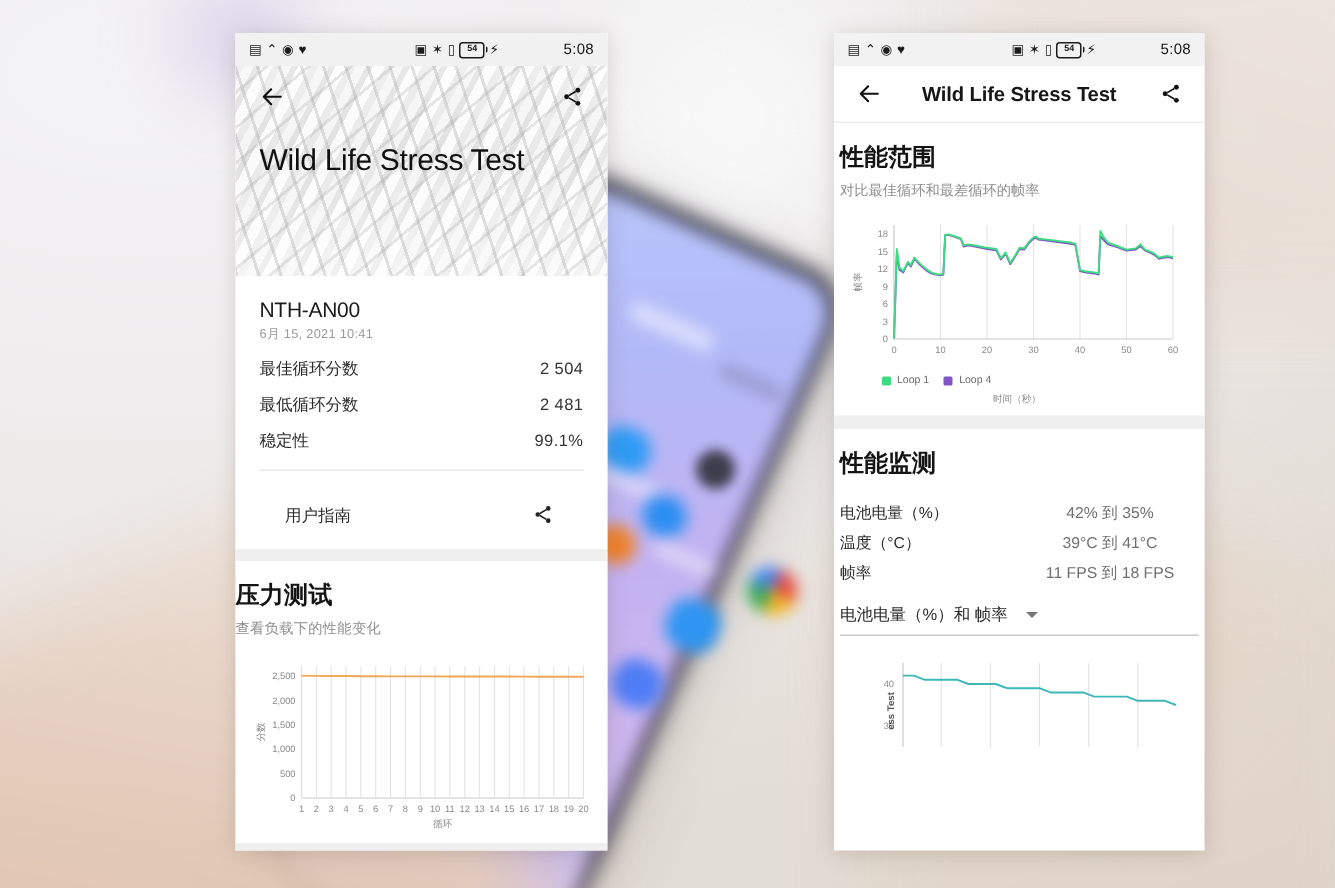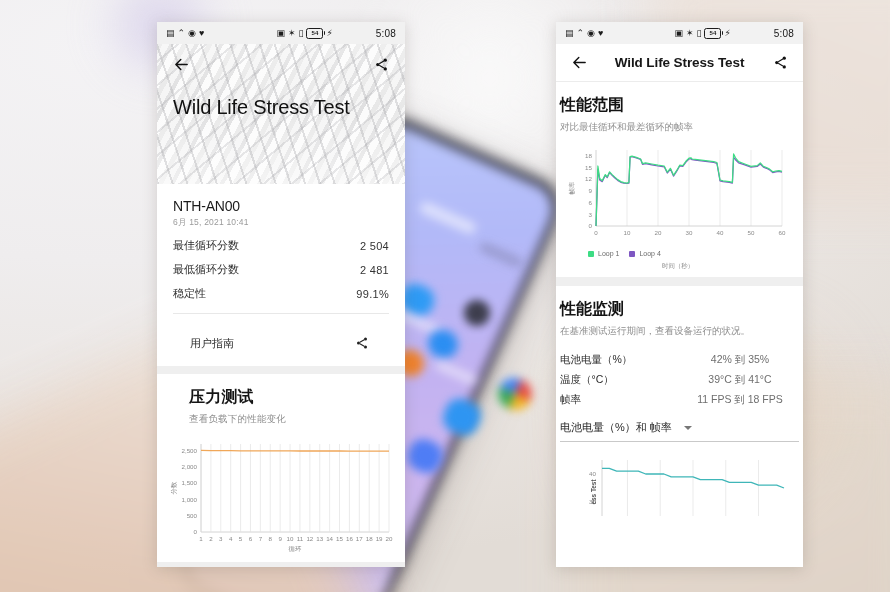--- a/index.html
+++ b/index.html
@@ -139,21 +139,21 @@
     display:flex;justify-content:space-between;align-items:center;
     padding:9px 0 0;font-size:11px;color:#2b2b2b;
   }
   .row .val{color:#343434;letter-spacing:.3px;}
   .divider{height:1px;background:#e8e8e8;margin:12px 0 0;}
   .guide-row{
     display:flex;justify-content:space-between;align-items:center;
     padding:11px 33px 13px;font-size:11px;color:#2b2b2b;
   }
   .sep{height:8px;background:#efefef;}
-  .sect{padding:13px 32px 4px;background:#fff;}
+  .sect{padding:13px 0 4px;background:#fff;}
   .sect h2{margin:0;font-size:16px;font-weight:600;color:#141414;letter-spacing:.2px;}
   .sect .sub{margin-top:5px;font-size:9.5px;color:#8e8e8e;letter-spacing:.2px;}
 
   
   .chartbox{background:#fff;padding:6px 10px 4px;}
   svg{display:block;}
   .axis-txt{font-size:6.2px;fill:#8a8a8a;font-family:"Liberation Sans",sans-serif;}
   .axis-lbl{font-size:6.4px;fill:#8a8a8a;font-family:"Liberation Sans",sans-serif;}
   .grid{stroke:#e2e2e2;stroke-width:.7;}
   .axl{stroke:#c9c9c9;stroke-width:.8;}
@@ -424,21 +424,20 @@
     </div>
     <svg width="225" height="16" viewBox="0 0 225 16">
       <text class="axis-lbl" x="112" y="11" text-anchor="middle" id="rx-lbl">时间（秒）</text>
     </svg>
   </div>
 
   <div class="gap"></div>
 
   <div class="rsect">
     <h2>性能监测</h2>
-    <div class="sub">在基准测试运行期间，查看设备运行的状况。</div>
 
     <div style="height:9px"></div>
     <div class="mrow">
       <span class="k">电池电量（%）</span>
       <span class="v">42% 到 35%</span>
     </div>
     <div class="mrow">
       <span class="k">温度（°C）</span>
       <span class="v">39°C 到 41°C</span>
     </div>

